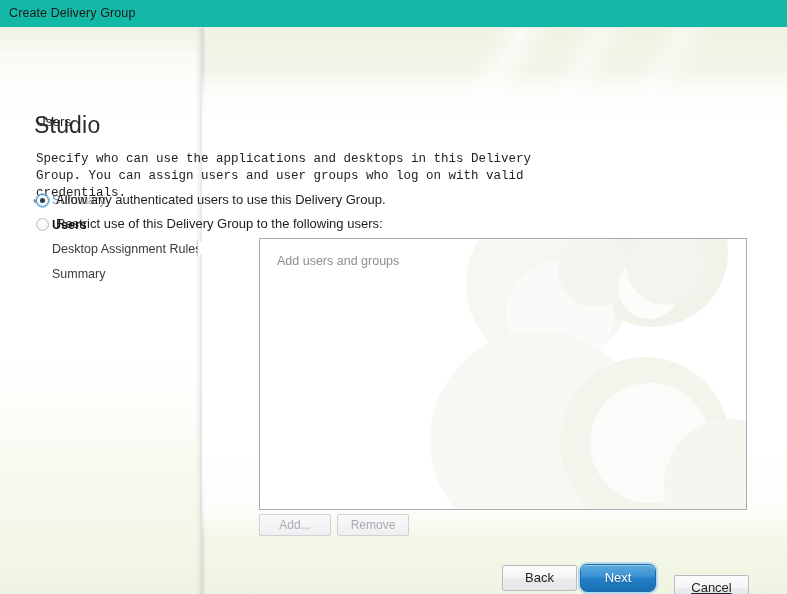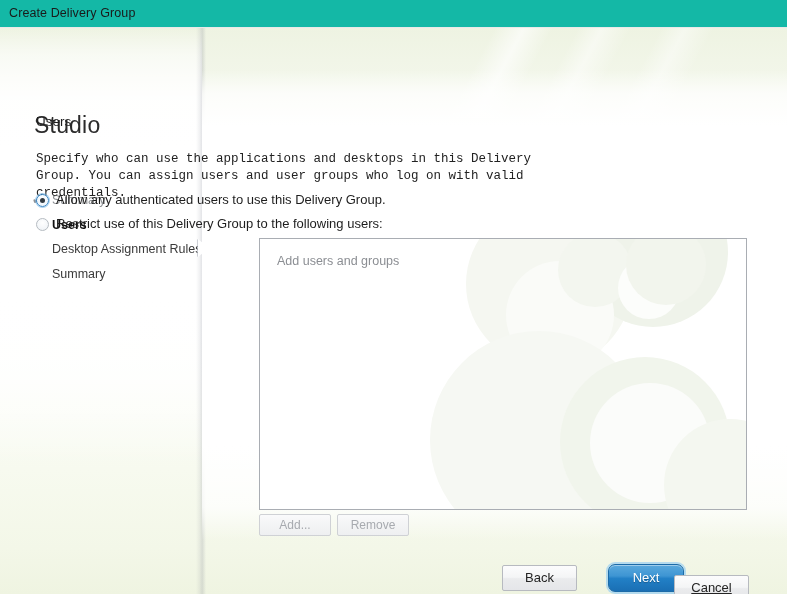--- a/index.html
+++ b/index.html
@@ -313,21 +313,20 @@
     width: 76px; height: 28px;
     line-height: 26px;
     color: #ffffff;
     border: 1px solid #1c6ba8;
     border-radius: 7px;
     background: linear-gradient(to bottom, #5aa9dd 0%, #3e95d3 42%, #2280c6 52%, #1a6fb4 100%);
     box-shadow:
       0 0 0 2px rgba(160,210,240,.75),
       inset 0 1px 0 rgba(255,255,255,.42);
     text-shadow: 0 1px 1px rgba(0,0,0,.28);
-    margin-left: 28px;
   }
 </style>
 </head>
 <body>
 
 <div id="window">
 
   <div id="titlebar">
     <div id="titlebar-text">Create Delivery Group</div>
   </div>

